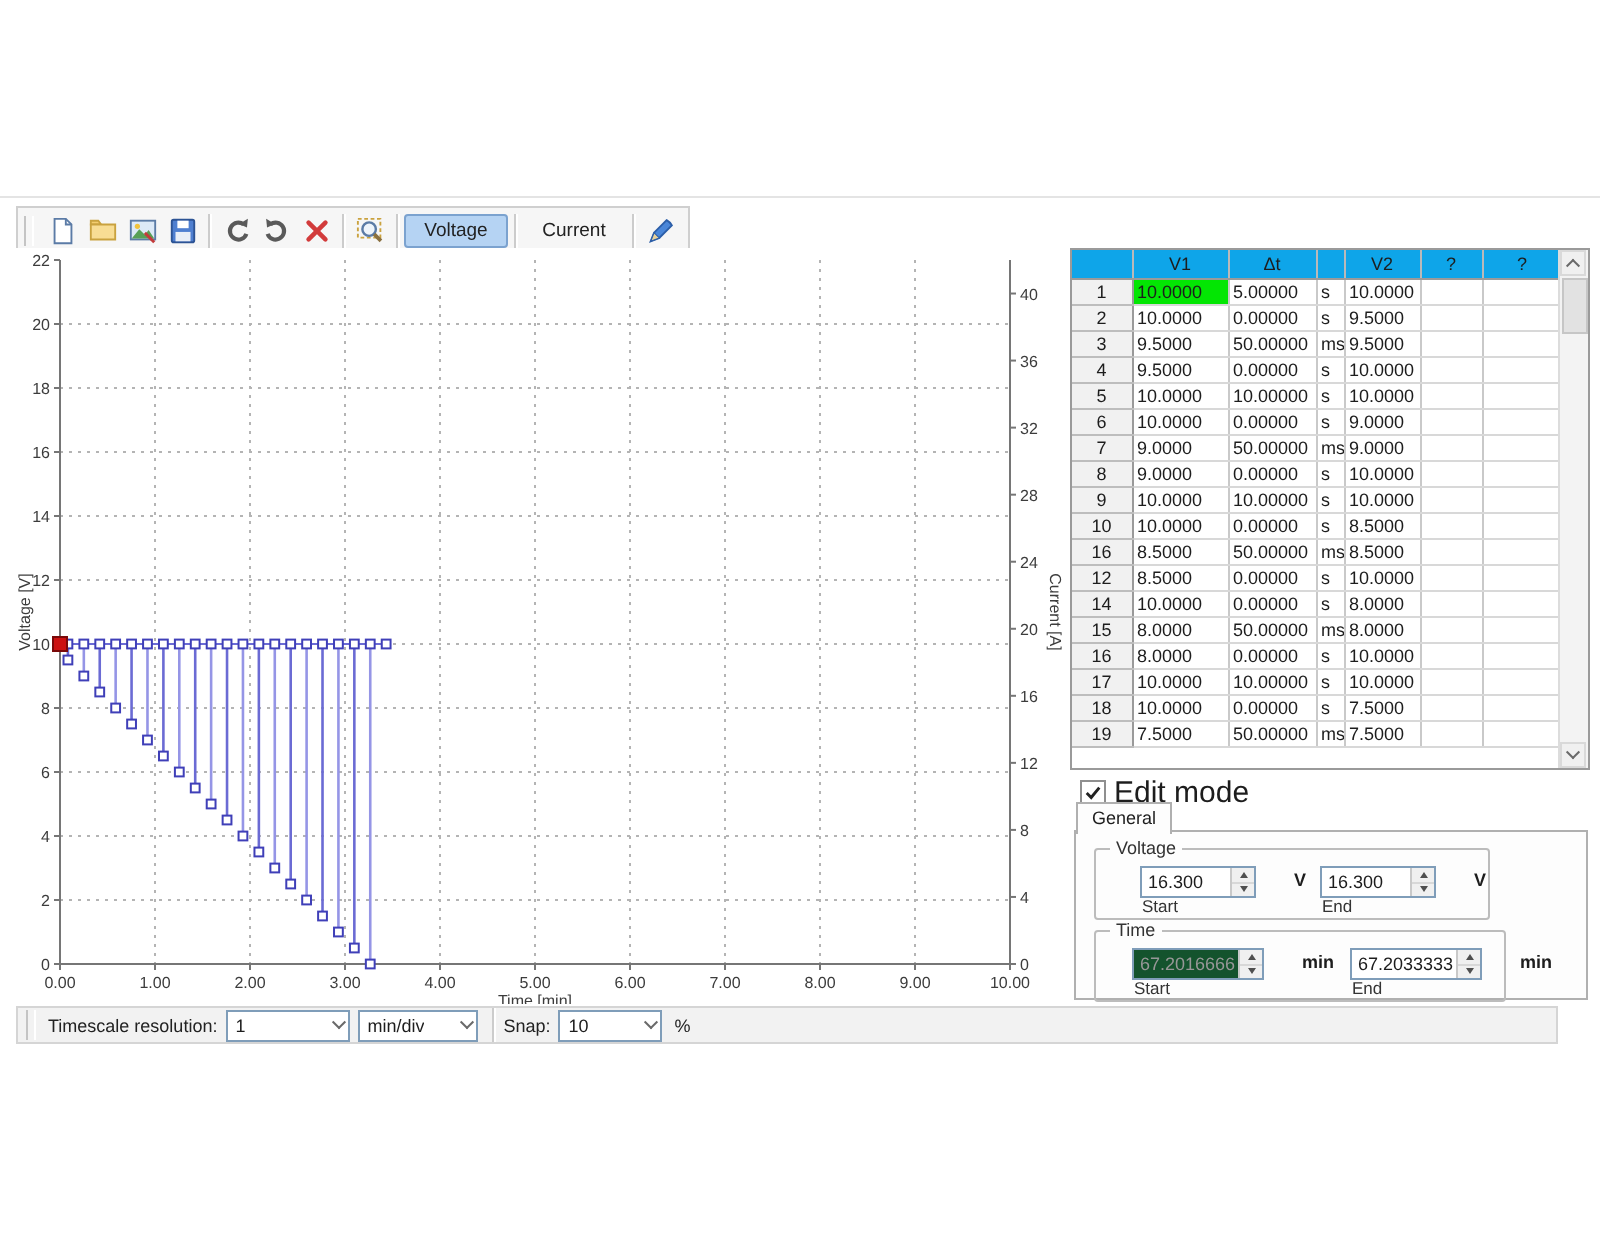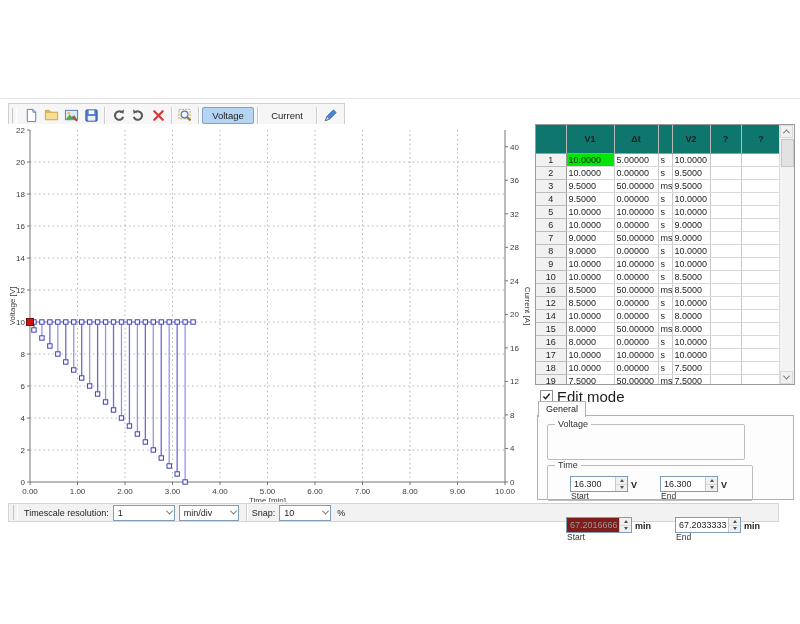--- a/index.html
+++ b/index.html
@@ -23,22 +23,22 @@
   
   .chartwrap{position:absolute;left:8px;top:124px;width:524px;height:378px;background:#fff;}
 
   
   .grid{position:absolute;left:535px;top:124px;width:260px;height:261px;background:#fff;
         border:1px solid #9a9a9a;box-sizing:border-box;overflow:hidden;}
   .grid-clip{position:absolute;left:0;top:0;right:14px;bottom:0;overflow:hidden;}
   table.seq{border-collapse:collapse;table-layout:fixed;width:245px;font-size:9px;}
   table.seq th,table.seq td{padding:0 2px;height:12px;line-height:12px;overflow:hidden;white-space:nowrap;
         border-right:1px solid #c9c9c9;border-bottom:1px solid #d8d8d8;}
-  table.seq thead th{background:#0f766e;border-right:1px solid #b9b9b9;border-bottom:1px solid #9a9a9a;
-        text-align:center;font-weight:bold;height:28px;}
+  table.seq thead th{background:#0ea5e9;border-right:1px solid #b9b9b9;border-bottom:1px solid #9a9a9a;
+        text-align:center;font-weight:normal;height:14px;}
   table.seq td.rowhdr{background:#f1f1f1;border-right:1px solid #9a9a9a;border-bottom:1px solid #bdbdbd;
         text-align:center;}
   table.seq td.num{text-align:left;background:#fff;}
   table.seq td.unit{text-align:left;background:#fff;}
   table.seq td.selgreen{background:#03e603;}
   .vscroll{position:absolute;right:0;top:0;width:14px;bottom:0;background:#f3f3f3;border-left:1px solid #dcdcdc;}
   .sb-btn{position:absolute;left:0;width:13px;height:13px;background:#f0f0f0;border:1px solid #d9d9d9;
         box-sizing:border-box;display:flex;align-items:center;justify-content:center;cursor:pointer;}
   .sb-btn.up{top:0;} .sb-btn.down{bottom:0;}
   .sb-thumb{position:absolute;left:1px;top:14px;width:11px;height:26px;background:#e2e2e2;border:1px solid #c6c6c6;cursor:pointer;}
@@ -51,25 +51,25 @@
   .cb{width:11px;height:11px;border:1px solid #8f8f8f;background:#fff;display:flex;align-items:center;justify-content:center;}
   .cb svg{width:9px;height:9px;}
   .gtab{position:absolute;left:538px;top:401px;height:15px;line-height:15px;padding:0 7px;font-size:9px;
         background:#fdfdfd;border:1px solid #b0b0b0;border-bottom:none;z-index:2;cursor:pointer;}
   .tabpage{position:absolute;left:537px;top:415px;width:257px;height:85px;border:1px solid #b0b0b0;
         background:#fdfdfd;box-sizing:border-box;z-index:1;}
   .group{position:absolute;border:1px solid #bcbcbc;border-radius:2px;font-size:9px;}
   .group .legend{position:absolute;top:-6px;left:7px;background:#fdfdfd;padding:0 3px;font-size:9px;color:#333;}
   .g-voltage{left:9px;top:8px;width:196px;height:34px;}
   .g-time{left:9px;top:49px;width:204px;height:34px;}
-  .fld{position:absolute;display:flex;align-items:flex-end;gap:3px;margin-top:43px;}
+  .fld{position:absolute;display:flex;align-items:flex-start;gap:19px;}
   .spin{display:flex;align-items:stretch;border:1px solid #7f9db9;background:#fff;height:14px;}
   .spin .val{font-size:9px;line-height:14px;padding:0 3px;flex:1;overflow:hidden;white-space:nowrap;}
   .spin.disabled .val{color:#979797;}
-  .spin.disabled{background:#7f1d1d;}
+  .spin.disabled{background:#14532d;}
   .spin-btns{display:flex;flex-direction:column;width:11px;border-left:1px solid #c9c9c9;}
   .spin-b{flex:1;background:#f0f0f0;border-bottom:1px solid #d8d8d8;display:flex;align-items:center;justify-content:center;cursor:pointer;}
   .spin-b:last-child{border-bottom:none;}
   .tri{width:0;height:0;border-left:2.5px solid transparent;border-right:2.5px solid transparent;}
   .tri.t-up{border-bottom:3.5px solid #4f4f4f;}
   .tri.t-down{border-top:3.5px solid #4f4f4f;}
   .unitlbl{font-size:9px;font-weight:bold;line-height:14px;}
   .sublbl{position:absolute;top:15px;left:1px;font-size:8.5px;color:#333;}
 
   

